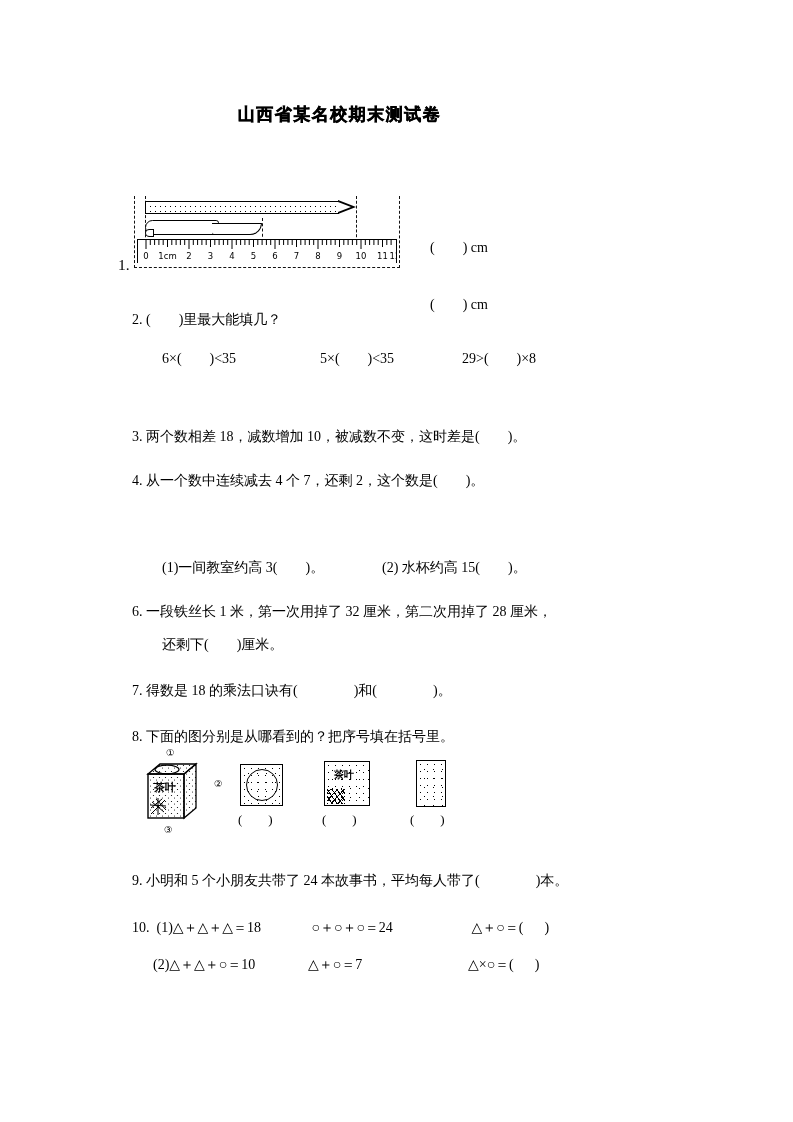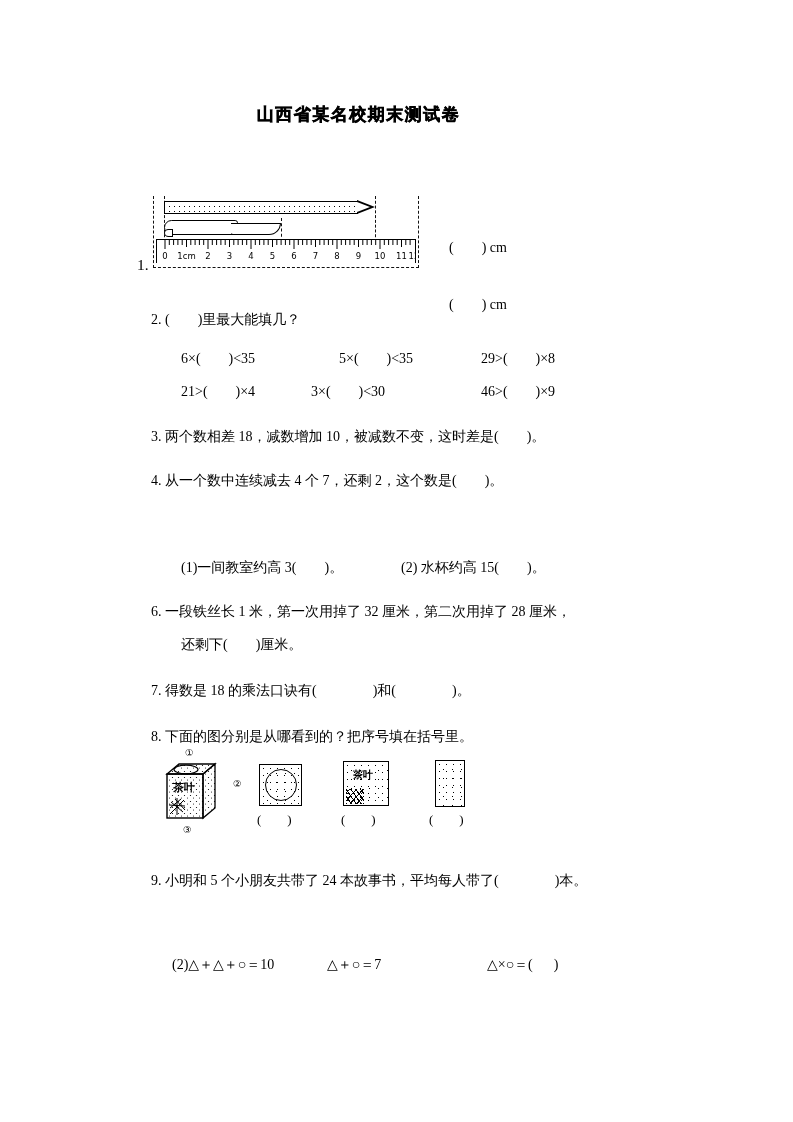--- a/index.html
+++ b/index.html
@@ -12,21 +12,20 @@
     position: relative;
     font-family: "Liberation Serif", "DejaVu Serif", serif;
     color: #000000;
     overflow: hidden;
   }
   .page {
     position: absolute;
     left: 0; top: 0;
     width: 679px; height: 1122px;
     padding: 0;
-    margin-left: 19px;
   }
 
   
   .doc-title {
     position: absolute;
     left: 0; right: 0;
     top: 103px;
     text-align: center;
     font-size: 17px;
     font-weight: bold;
@@ -288,23 +287,20 @@
     <div>(        ) cm</div>
   </div>
   <div class="q1-num">1.</div>
 
   <div class="row" style="left:118px; top:295px;">
     <span>2.</span><span>&nbsp;</span><span>(        )里最大能填几？</span>
   </div>
   <div class="row" style="left:148px; top:335px;">
     <span style="display:inline-block;width:130px;font-family:Liberation Serif, serif;">6×(        )&lt;35</span><span style="display:inline-block;width:170px;padding-left:28px;">5×(        )&lt;35</span><span>29&gt;(        )×8</span>
   </div>
-  <div class="row" style="left:148px; top:368px;">
-    <span style="display:inline-block;width:130px;">21&gt;(        )×4</span><span style="display:inline-block;width:170px;">3×(        )&lt;30</span><span>46&gt;(        )×9</span>
-  </div>
 
   <div class="row" style="left:118px; top:412px;">
     <span>3.</span><span>&nbsp;</span><span>两个数相差 18，减数增加 10，被减数不变，这时差是(        )。</span>
   </div>
 
   <div class="row" style="left:118px; top:456px;">
     <span>4.</span><span>&nbsp;</span><span>从一个数中连续减去 4 个 7，还剩 2，这个数是(        )。</span>
   </div>
 
   <div class="row" style="left:148px; top:543px;">
@@ -371,17 +367,20 @@
 
     <span class="view-blank vb1">(        )</span>
     <span class="view-blank vb2">(        )</span>
     <span class="view-blank vb3">(        )</span>
   </div>
 
   <div class="row" style="left:118px; top:856px;">
     <span>9.</span><span>&nbsp;</span><span>小明和 5 个小朋友共带了 24 本故事书，平均每人带了(                )本。</span>
   </div>
 
+  <div class="row" style="left:118px; top:903px;">
+    <span>10.</span><span>&nbsp;&nbsp;</span><span style="display:inline-block;width:155px;">(1)△＋△＋△＝18</span><span style="display:inline-block;width:160px;">○＋○＋○＝24</span><span>△＋○＝(      )</span>
+  </div>
   <div class="row" style="left:118px; top:940px;">
     <span>&nbsp;&nbsp;&nbsp;&nbsp;&nbsp;&nbsp;</span><span style="display:inline-block;width:155px;">(2)△＋△＋○＝10</span><span style="display:inline-block;width:160px;">△＋○＝7</span><span>△×○＝(      )</span>
   </div>
 
 </div>
 
 </body></html>

